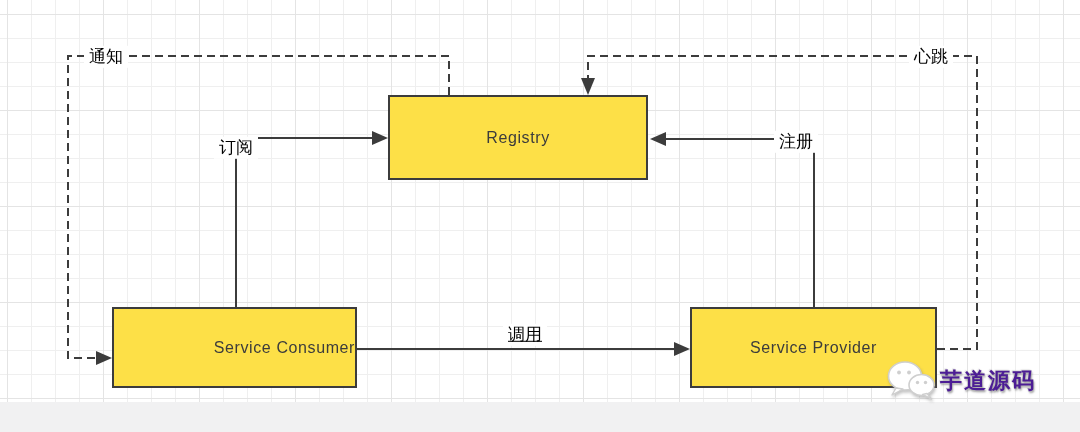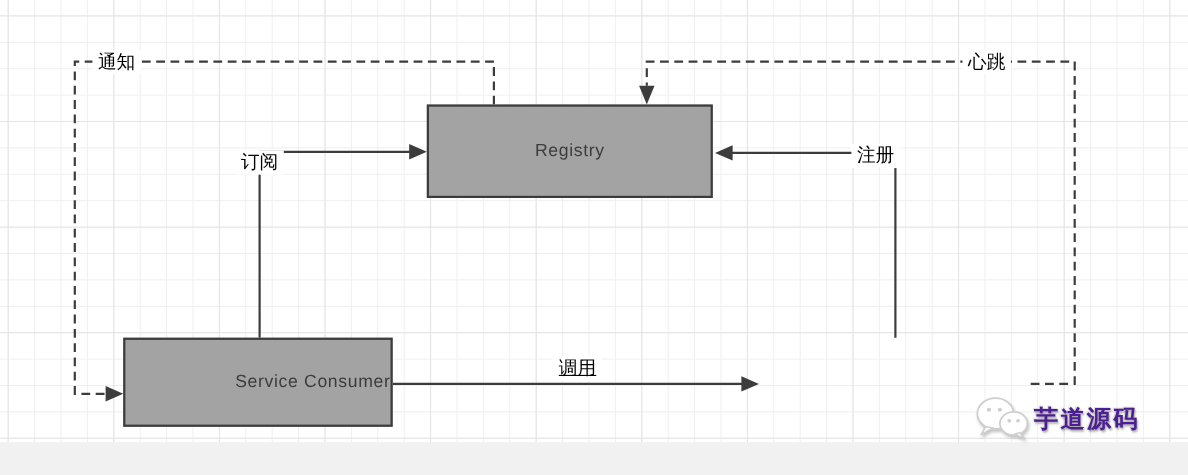--- a/index.html
+++ b/index.html
@@ -44,21 +44,21 @@
   svg.edges path {
     fill: none;
     stroke: #3c3c3c;
     stroke-width: 2;
   }
   svg.edges path.dashed { stroke-dasharray: 8 5; }
   svg.edges polygon { fill: #3c3c3c; stroke: none; }
   .node {
     position: absolute;
     box-sizing: border-box;
-    background: #a3a3a3;
+    background: #fde047;
     border: 2px solid #3c3c3c;
     display: flex;
     align-items: center;
     justify-content: center;
     font-size: 16px;
     letter-spacing: 0.6px;
     color: #3c3c3c;
   }
   .node-registry { left: 388px; top: 95px;  width: 260px; height: 85px; }
   .node-consumer { left: 112px; top: 307px; width: 245px; height: 81px; justify-content: flex-end; }
@@ -69,21 +69,21 @@
     background: #ffffff;
     padding: 1px 5px;
     font-size: 17px;
     line-height: 1.2;
     color: #000000;
     white-space: nowrap;
   }
   .lbl-notify    { left: 106px; top: 57px;  }
   .lbl-subscribe { left: 236px; top: 148px; text-align: center; }
   .lbl-register  { left: 796px; top: 142px; }
-  .lbl-heartbeat { left: 897px; top: 57px;  }
+  .lbl-heartbeat { left: 931px; top: 57px;  }
   .lbl-invoke    { left: 525px; top: 335px; text-decoration: underline; }
   .watermark {
     position: absolute;
     left: 884px; top: 358px;
     display: flex;
     align-items: center;
     z-index: 5;
     pointer-events: none;
   }
   .watermark-icon { filter: drop-shadow(1px 2px 1.5px rgba(120,120,120,0.45)); }
@@ -134,20 +134,23 @@
       <polygon points="690,349 674,342 674,356"></polygon>
     </g>
   </svg>
 
   <div class="node node-registry">
     <span>Registry</span>
   </div>
   <div class="node node-consumer">
     <span>Service Consumer</span>
   </div>
+  <div class="node node-provider">
+    <span>Service Provider</span>
+  </div>
 
   <div class="edge-label lbl-notify">通知</div>
   <div class="edge-label lbl-subscribe">订阅</div>
   <div class="edge-label lbl-register">注册</div>
   <div class="edge-label lbl-heartbeat">心跳</div>
   <div class="edge-label lbl-invoke">调用</div>
 
   <div class="watermark">
     <svg class="watermark-icon" width="54" height="46" viewBox="0 0 54 46" aria-hidden="true">
       <ellipse cx="21" cy="18" rx="16.5" ry="14" fill="#ffffff" stroke="#cfcfcf" stroke-width="1.6"></ellipse>

